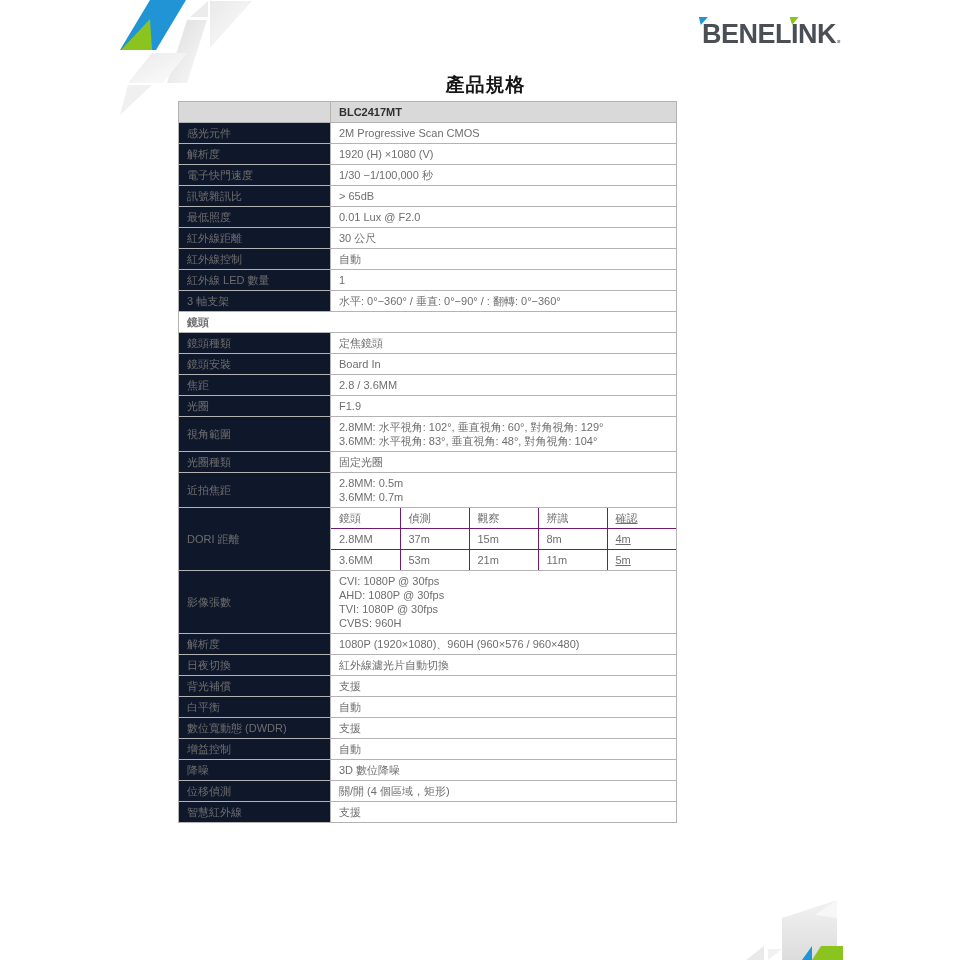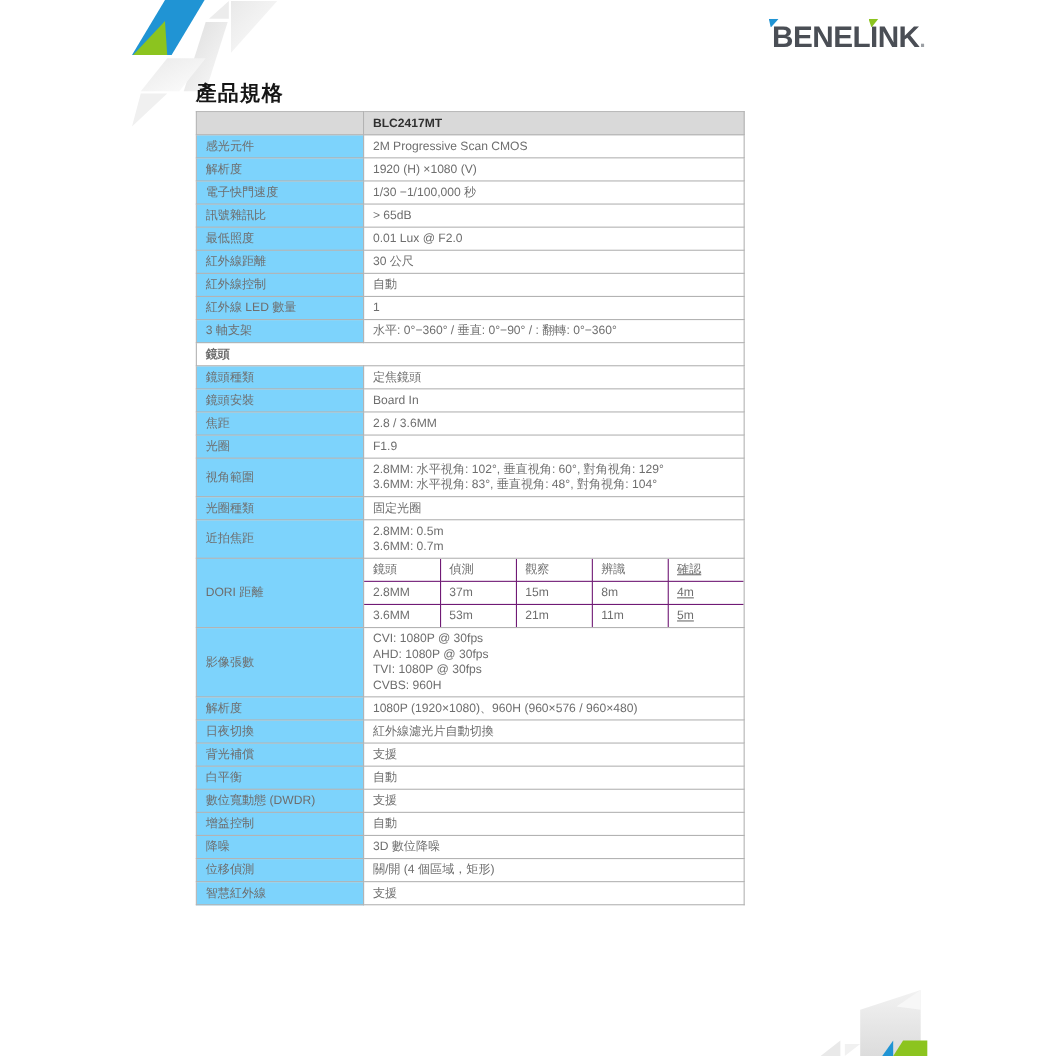--- a/index.html
+++ b/index.html
@@ -16,29 +16,29 @@
   .logo { position:absolute; top:20px; right:119px; font-weight:bold;
           font-size:27px; letter-spacing:-0.5px; color:#4a4e55; line-height:28px;margin-left:36px; }
   .logo-accent { position:absolute; width:9px; height:8px; }
   .accent-blue { left:-3px; top:-3px; background:#2094d4;
                  clip-path:polygon(0 0,100% 0,20% 100%); }
   .accent-green { left:63%; top:-3px; background:#8cc41f;
                   clip-path:polygon(0 0,100% 0,30% 100%); }
   .logo-dot { color:#9b9fa4; font-size:20px; }
 
   
-  .title { position:absolute; top:72px; left:178px; width:615px; text-align:left;
+  .title { position:absolute; top:72px; left:178px; width:615px; text-align:center;
            font-size:19px; font-weight:bold; color:#151515; letter-spacing:1px; }
 
   
   table.spec { position:absolute; left:178px; top:101px; width:499px;
                border-collapse:collapse; table-layout:fixed; }
   table.spec td { border:1px solid #b3b3b3; font-size:11px; line-height:14px;
                   padding:3px 8px; color:#6e6e6e; word-break:break-all; }
-  td.label-cell { width:152px; background:#7dd3fc; }
+  td.label-cell { width:152px; background:#0f172a; }
   tr.model-row td { background:#d9d9d9; font-weight:bold; color:#303030; }
   td.section-cell { font-weight:bold; color:#212121; background:#fff;
                     padding:4px 8px; font-size:11.5px; }
   td.value-cell.nested { padding:0; vertical-align:top; }
   table.subtable { border-collapse:collapse; width:100%; table-layout:fixed; }
   table.subtable td { border:1px solid #701a75; font-size:11px; line-height:14px;
                       padding:3px 8px; color:#6e6e6e; width:20%; }
   table.subtable tr:first-child td { border-top:none; }
   table.subtable tr:last-child td { border-bottom:none; }
   table.subtable td:first-child { border-left:none; }

